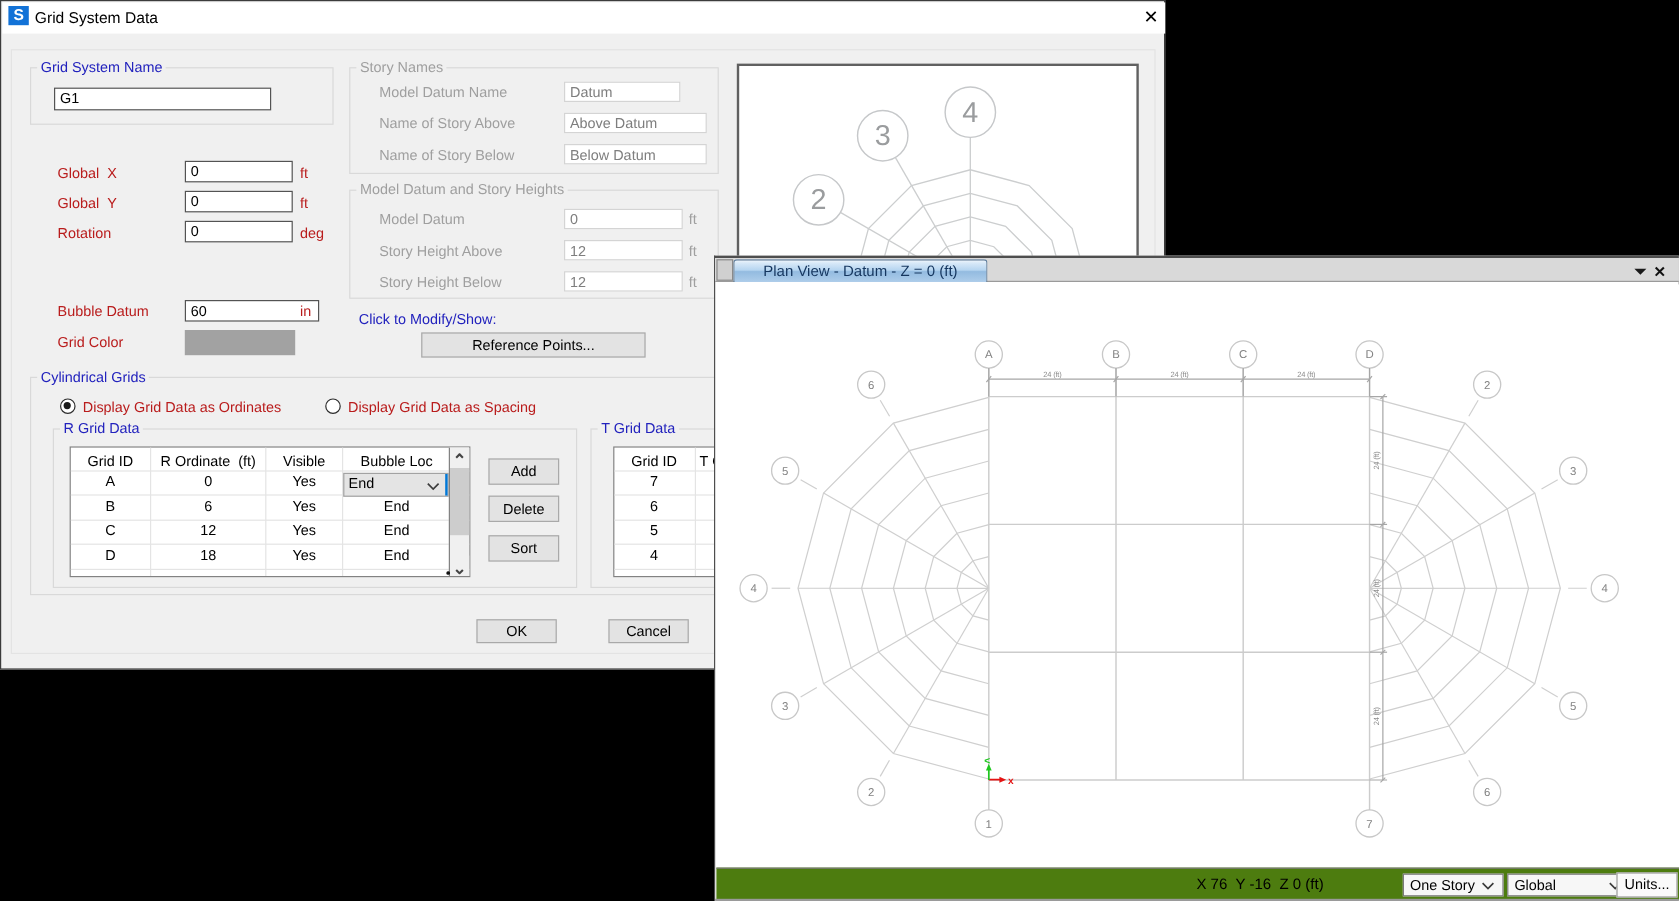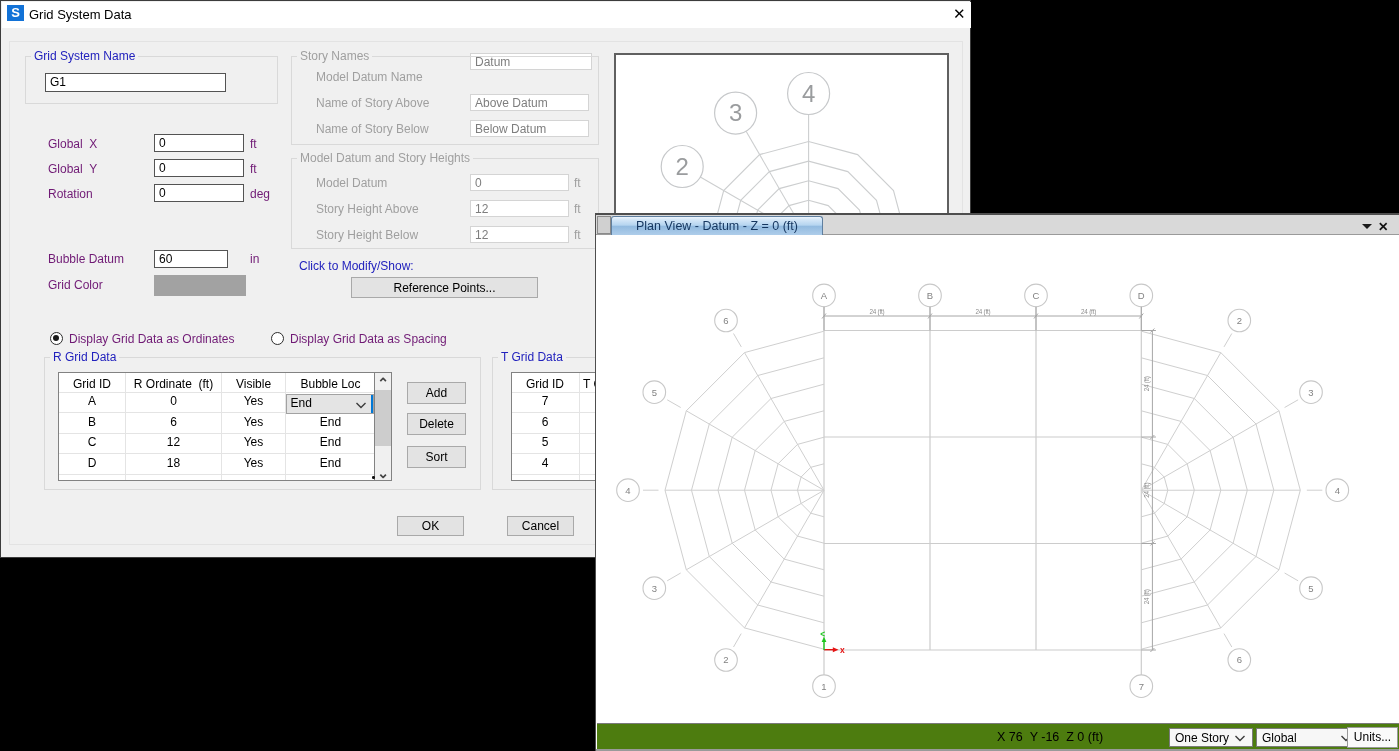--- a/index.html
+++ b/index.html
@@ -12,21 +12,21 @@
 #ttitle{position:absolute;left:28px;top:6px;font-size:13px;color:#000}
 #tclose{position:absolute;left:952px;top:4px;font-size:15px;color:#000}
 #opanel{position:absolute;left:8px;top:40px;width:954px;height:504px;border:1px solid #e3e3e3}
 .gb{position:absolute;border:1px solid #d9d9d9}
 .gbl{position:absolute;left:5px;top:-7px;background:#f0f0f0;padding:0 3px;
  color:#2222bd;font-size:12px;line-height:13px;white-space:nowrap}
 .gbl.dis{color:#9f9f9f}
 .fld{position:absolute;background:#fff;border:1px solid #535353;font-size:12px;
  padding:1px 0 0 4px;color:#000;white-space:nowrap;overflow:hidden}
 .fld.dis{border:1px solid #d4d4d4;color:#7e7e7e}
-.lab{position:absolute;font-size:12px;color:#701a75;white-space:nowrap}
+.lab{position:absolute;font-size:12px;color:#b91c1c;white-space:nowrap}
 .lab.dis{color:#9f9f9f}
 .lab.blue{color:#2222bd}
 .btn{position:absolute;background:#e3e3e3;border:1px solid #a9a9a9;text-align:center;
  font-size:12px;color:#000}
 #swatch{position:absolute;left:153px;top:274px;width:92px;height:21px;background:#a2a2a2}
 .radio{position:absolute;width:13px;height:13px;border:1.6px solid #2c2c2c;border-radius:50%;background:#fff}
 .radio.sel::after{content:"";position:absolute;left:2px;top:2px;width:6px;height:6px;
  border-radius:50%;background:#1a1a1a}
 .tbl{position:absolute;background:#fff;border:1px solid #828282}
 .vln{position:absolute;top:0;bottom:0;width:1px;background:#e4e4e4}
@@ -77,47 +77,50 @@
     <div class="lab" style="left:47px;top:136px">Global&nbsp;&nbsp;X</div>
     <div class="fld" style="left:153px;top:133px;width:90px;height:18px">0</div>
     <div class="lab" style="left:249px;top:136px">ft</div>
     <div class="lab" style="left:47px;top:161px">Global&nbsp;&nbsp;Y</div>
     <div class="fld" style="left:153px;top:158px;width:90px;height:18px">0</div>
     <div class="lab" style="left:249px;top:161px">ft</div>
     <div class="lab" style="left:47px;top:186px">Rotation</div>
     <div class="fld" style="left:153px;top:183px;width:90px;height:18px">0</div>
     <div class="lab" style="left:249px;top:186px">deg</div>
     <div class="lab" style="left:47px;top:251px">Bubble Datum</div>
-    <div class="fld" style="left:153px;top:249px;width:74px;height:18px">60</div>
+    <div class="fld" style="left:153px;top:249px;width:112px;height:18px">60</div>
     <div class="lab" style="left:249px;top:251px">in</div>
     <div class="lab" style="left:47px;top:277px">Grid Color</div>
     <div id="swatch"></div>
     <div class="gb" style="left:290px;top:55px;width:308px;height:89px;z-index:1">
       <span class="gbl dis">Story Names</span>
     </div>
     <div class="lab dis" style="left:315px;top:69px">Model Datum Name</div>
-    <div class="fld dis" style="left:469px;top:52px;width:122px;height:17px">Datum</div>
+    <div class="fld dis" style="left:469px;top:67px;width:97px;height:17px">Datum</div>
     <div class="lab dis" style="left:315px;top:95px">Name of Story Above</div>
     <div class="fld dis" style="left:469px;top:93px;width:119px;height:17px">Above Datum</div>
     <div class="lab dis" style="left:315px;top:121px">Name of Story Below</div>
     <div class="fld dis" style="left:469px;top:119px;width:119px;height:17px">Below Datum</div>
     <div class="gb" style="left:290px;top:157px;width:308px;height:91px;z-index:1">
       <span class="gbl dis">Model Datum and Story Heights</span>
     </div>
     <div class="lab dis" style="left:315px;top:175px">Model Datum</div>
     <div class="fld dis" style="left:469px;top:173px;width:99px;height:17px">0</div>
     <div class="lab dis" style="left:573px;top:175px">ft</div>
     <div class="lab dis" style="left:315px;top:201px">Story Height Above</div>
     <div class="fld dis" style="left:469px;top:199px;width:99px;height:17px">12</div>
     <div class="lab dis" style="left:573px;top:201px">ft</div>
     <div class="lab dis" style="left:315px;top:227px">Story Height Below</div>
     <div class="fld dis" style="left:469px;top:225px;width:99px;height:17px">12</div>
     <div class="lab dis" style="left:573px;top:227px">ft</div>
     <div class="lab blue" style="left:298px;top:258px">Click to Modify/Show:</div>
     <div class="btn" style="left:350px;top:276px;width:187px;height:21px;line-height:20px">Reference Points...</div>
+    <div class="gb" style="left:24px;top:313px;width:916px;height:182px;z-index:1">
+      <span class="gbl">Cylindrical Grids</span>
+    </div>
     <div class="radio sel" style="left:49px;top:331px"></div>
     <div class="lab" style="left:68px;top:331px">Display Grid Data as Ordinates</div>
     <div class="radio" style="left:270px;top:331px"></div>
     <div class="lab" style="left:289px;top:331px">Display Grid Data as Spacing</div>
     <div class="gb" style="left:43px;top:356px;width:437px;height:133px;z-index:1">
       <span class="gbl">R Grid Data</span>
     </div>
     <div class="gb" style="left:491px;top:356px;width:437px;height:133px;z-index:1">
       <span class="gbl">T Grid Data</span>
     </div>

